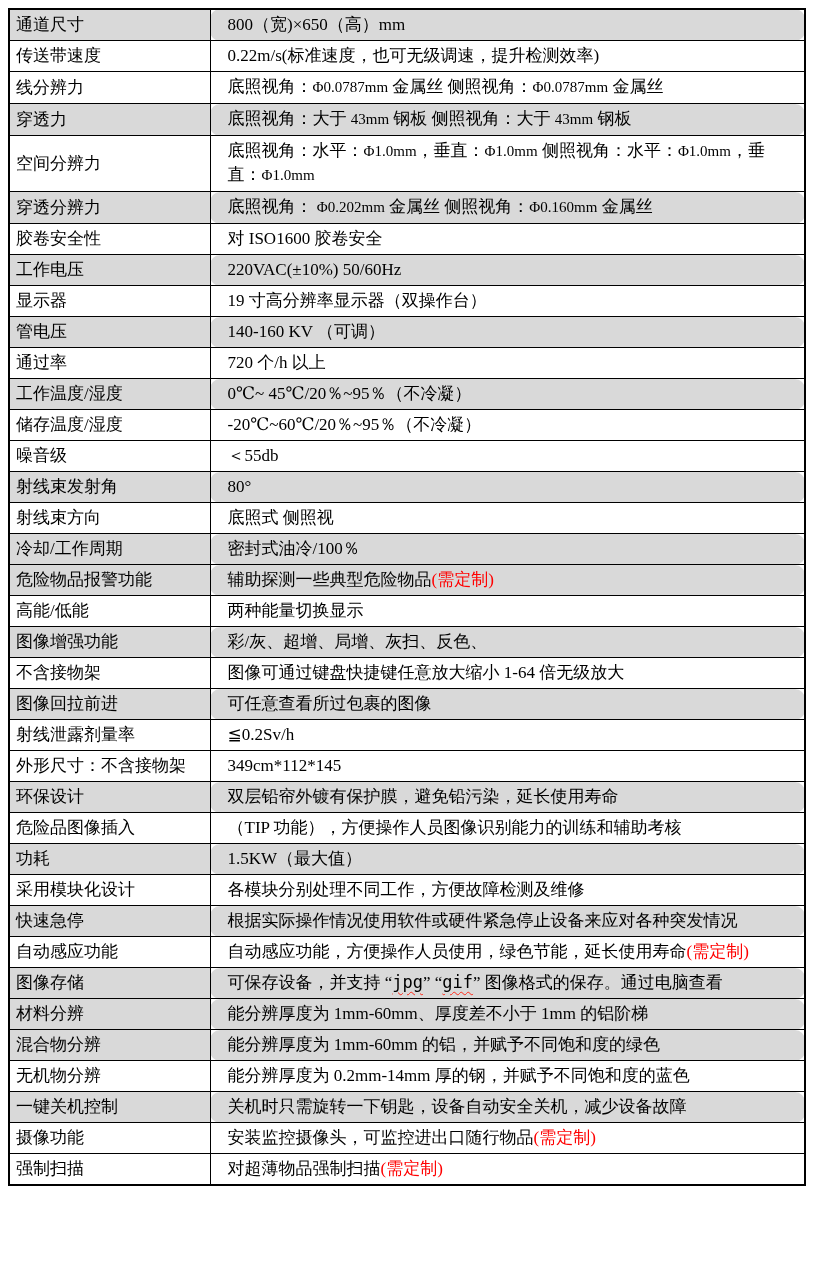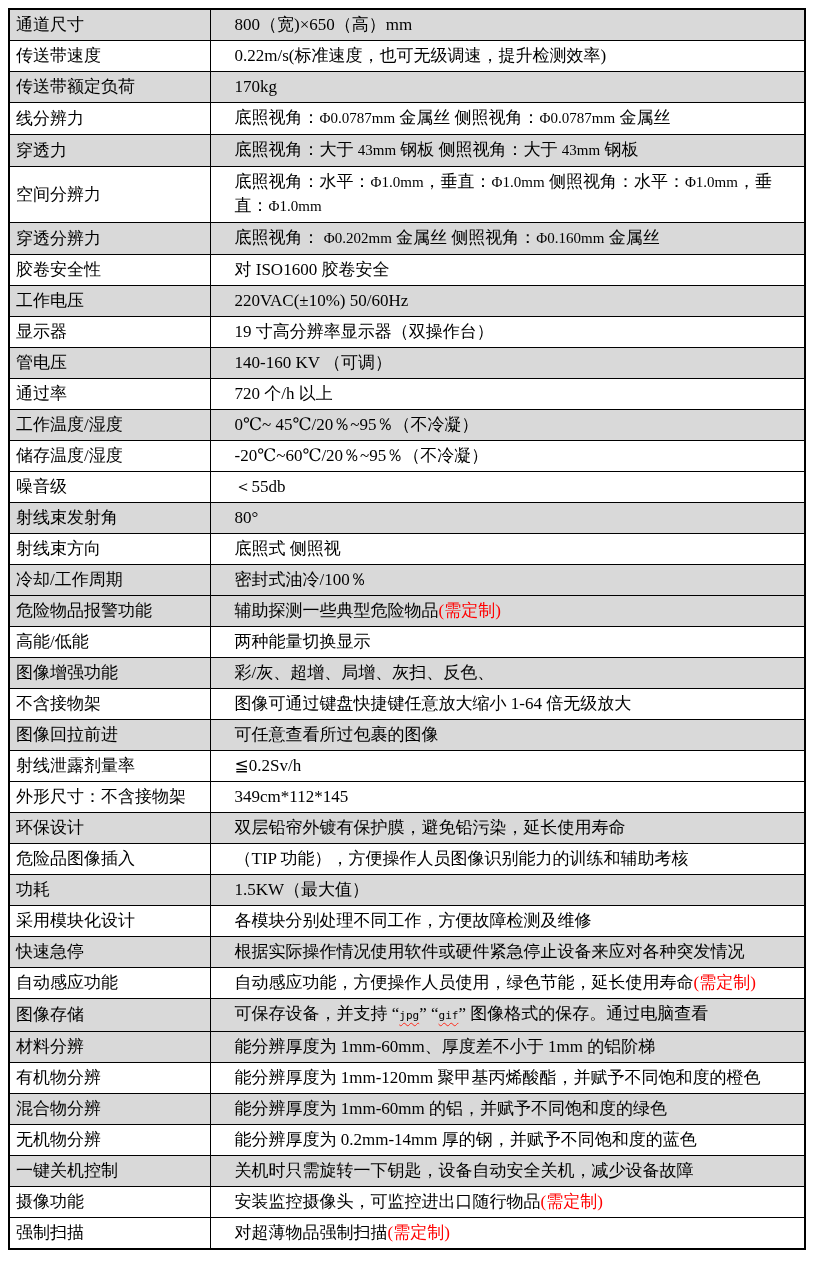--- a/index.html
+++ b/index.html
@@ -29,30 +29,30 @@
   col.col-label { width: 201px; }
   td {
     border: 1px solid #000;
     font-size: 17px;
     line-height: 23px;
     padding: 3px 8px 4px 8px;
     vertical-align: middle;
     word-break: break-word;
   }
   td.label-cell { padding-left: 6px; }
-  td.value-cell { padding-left: 24px; }
+  td.value-cell { padding-left: 17px; border-radius: 10px; }
   tr.shaded td { background: var(--shade, #d9d9d9); }
   .seg-red { color: var(--redtext, #ff0000); }
   .seg-sans {
     font-family: Liberation Serif, serif;
     font-size: 15px;
   }
   .seg-wavy {
     font-family: "DejaVu Sans Mono", "Liberation Mono", monospace;
-    font-size: 11px;
+    font-size: 17px;
     text-decoration: underline;
     text-decoration-style: wavy;
     text-decoration-color: #ff2a1a;
     text-decoration-thickness: 1px;
     text-underline-offset: 3px;
   }
 </style>
 </head>
 <body>
 
@@ -64,24 +64,20 @@
     </colgroup>
     <tbody id="spec-rows">
         <tr class="shaded">
           <td class="label-cell">通道尺寸</td>
           <td class="value-cell"><span>800（宽)×650（高）mm</span></td>
         </tr>
         <tr>
           <td class="label-cell">传送带速度</td>
           <td class="value-cell"><span>0.22m/s(标准速度，也可无级调速，提升检测效率)</span></td>
         </tr>
-        <tr class="shaded">
-          <td class="label-cell">传送带额定负荷</td>
-          <td class="value-cell"><span>170kg</span></td>
-        </tr>
         <tr>
           <td class="label-cell">线分辨力</td>
           <td class="value-cell"><span>底照视角：</span><span class="seg-sans">Φ0.0787mm</span><span> 金属丝  侧照视角：</span><span class="seg-sans">Φ0.0787mm</span><span> 金属丝</span></td>
         </tr>
         <tr class="shaded">
           <td class="label-cell">穿透力</td>
           <td class="value-cell"><span>底照视角：大于 </span><span class="seg-sans">43mm</span><span> 钢板   侧照视角：大于 </span><span class="seg-sans">43mm</span><span> 钢板</span></td>
         </tr>
         <tr>
           <td class="label-cell">空间分辨力</td>
@@ -187,24 +183,20 @@
           <td class="label-cell">自动感应功能</td>
           <td class="value-cell"><span>自动感应功能，方便操作人员使用，绿色节能，延长使用寿命</span><span class="seg-red">(需定制)</span></td>
         </tr>
         <tr class="shaded">
           <td class="label-cell">图像存储</td>
           <td class="value-cell"><span>可保存设备，并支持 “</span><span class="seg-wavy">jpg</span><span>” “</span><span class="seg-wavy">gif</span><span>” 图像格式的保存。通过电脑查看</span></td>
         </tr>
         <tr class="shaded">
           <td class="label-cell">材料分辨</td>
           <td class="value-cell"><span>能分辨厚度为 1mm-60mm、厚度差不小于 1mm 的铝阶梯</span></td>
-        </tr>
-        <tr>
-          <td class="label-cell">有机物分辨</td>
-          <td class="value-cell"><span>能分辨厚度为 1mm-120mm 聚甲基丙烯酸酯，并赋予不同饱和度的橙色</span></td>
         </tr>
         <tr class="shaded">
           <td class="label-cell">混合物分辨</td>
           <td class="value-cell"><span>能分辨厚度为 1mm-60mm 的铝，并赋予不同饱和度的绿色</span></td>
         </tr>
         <tr>
           <td class="label-cell">无机物分辨</td>
           <td class="value-cell"><span>能分辨厚度为 0.2mm-14mm 厚的钢，并赋予不同饱和度的蓝色</span></td>
         </tr>
         <tr class="shaded">

